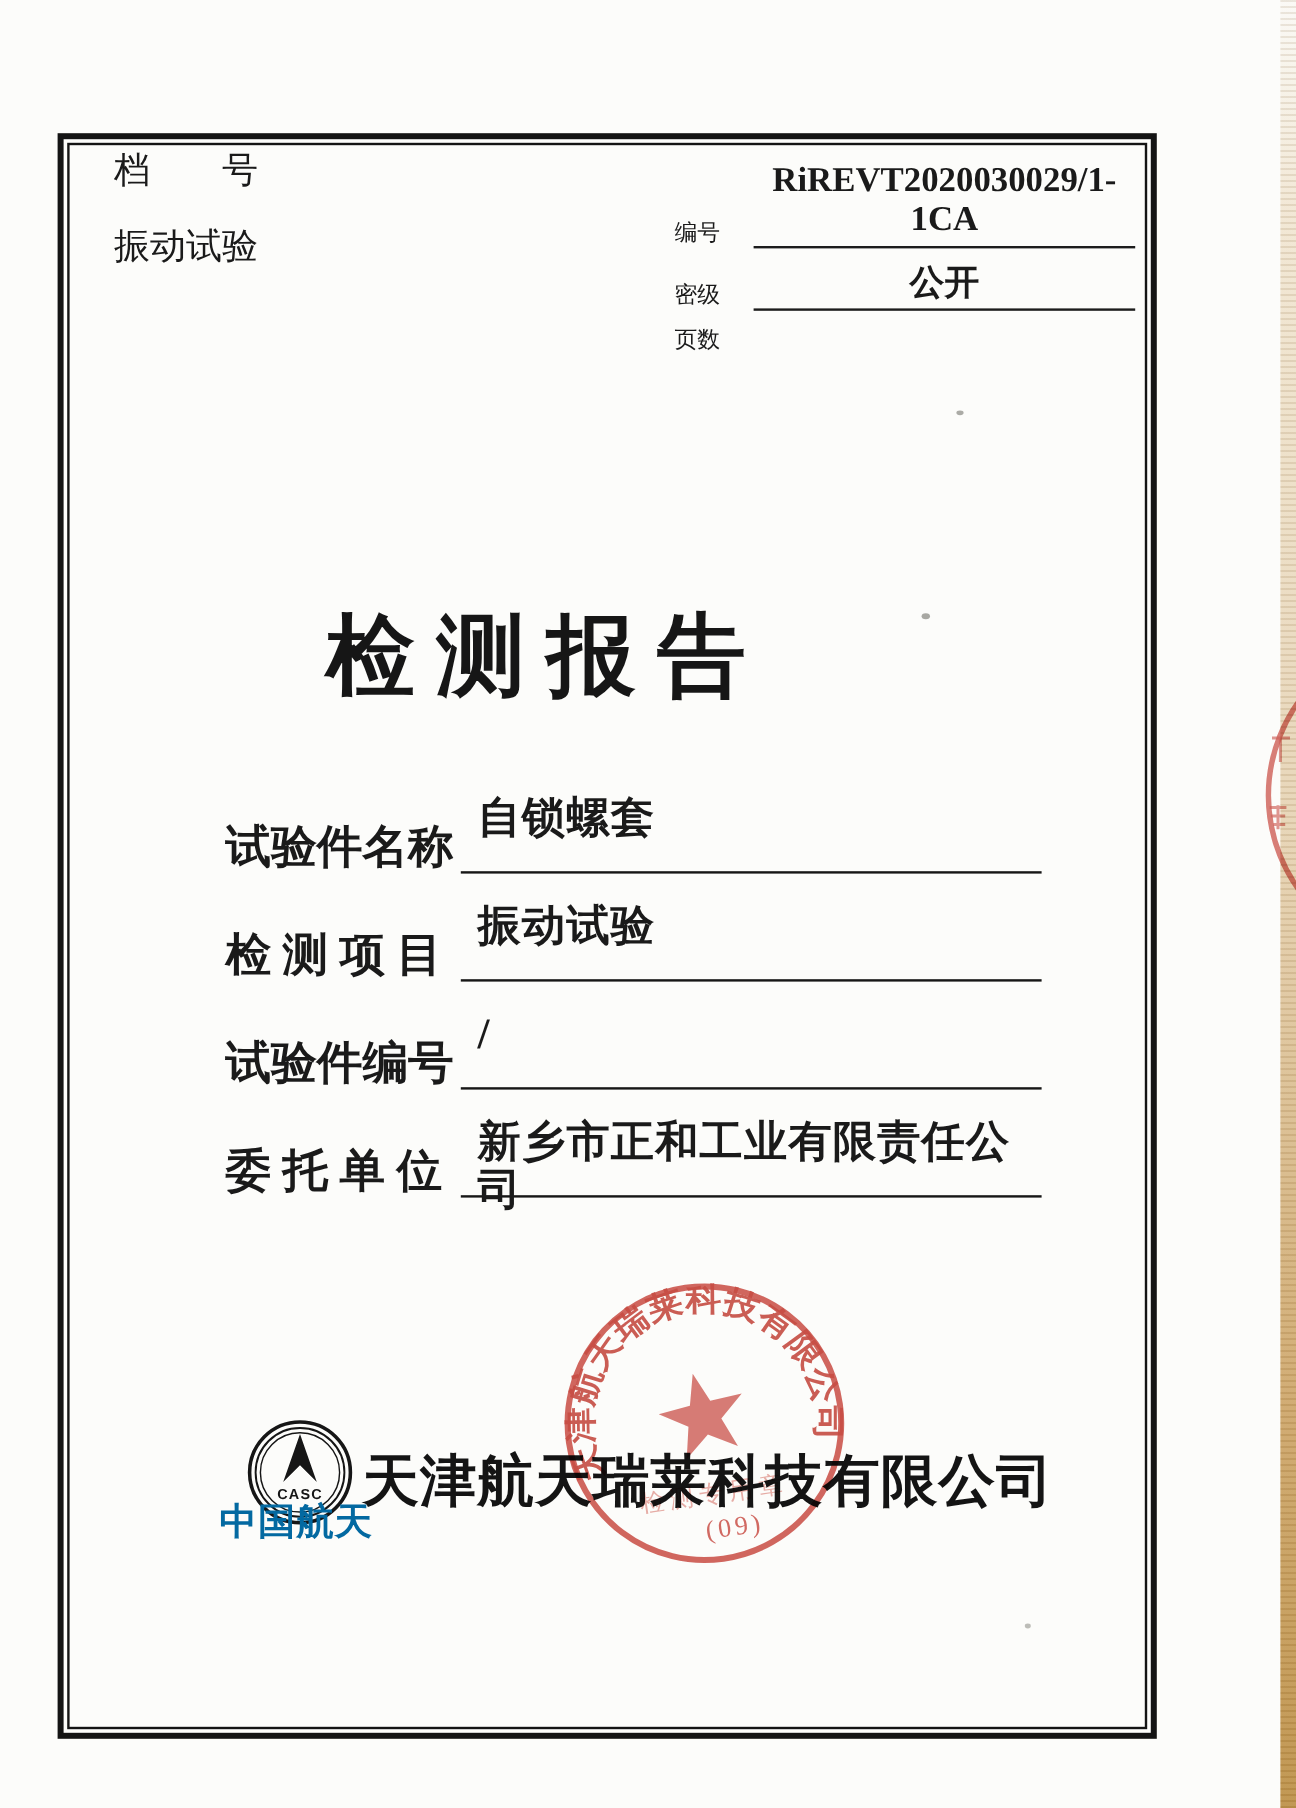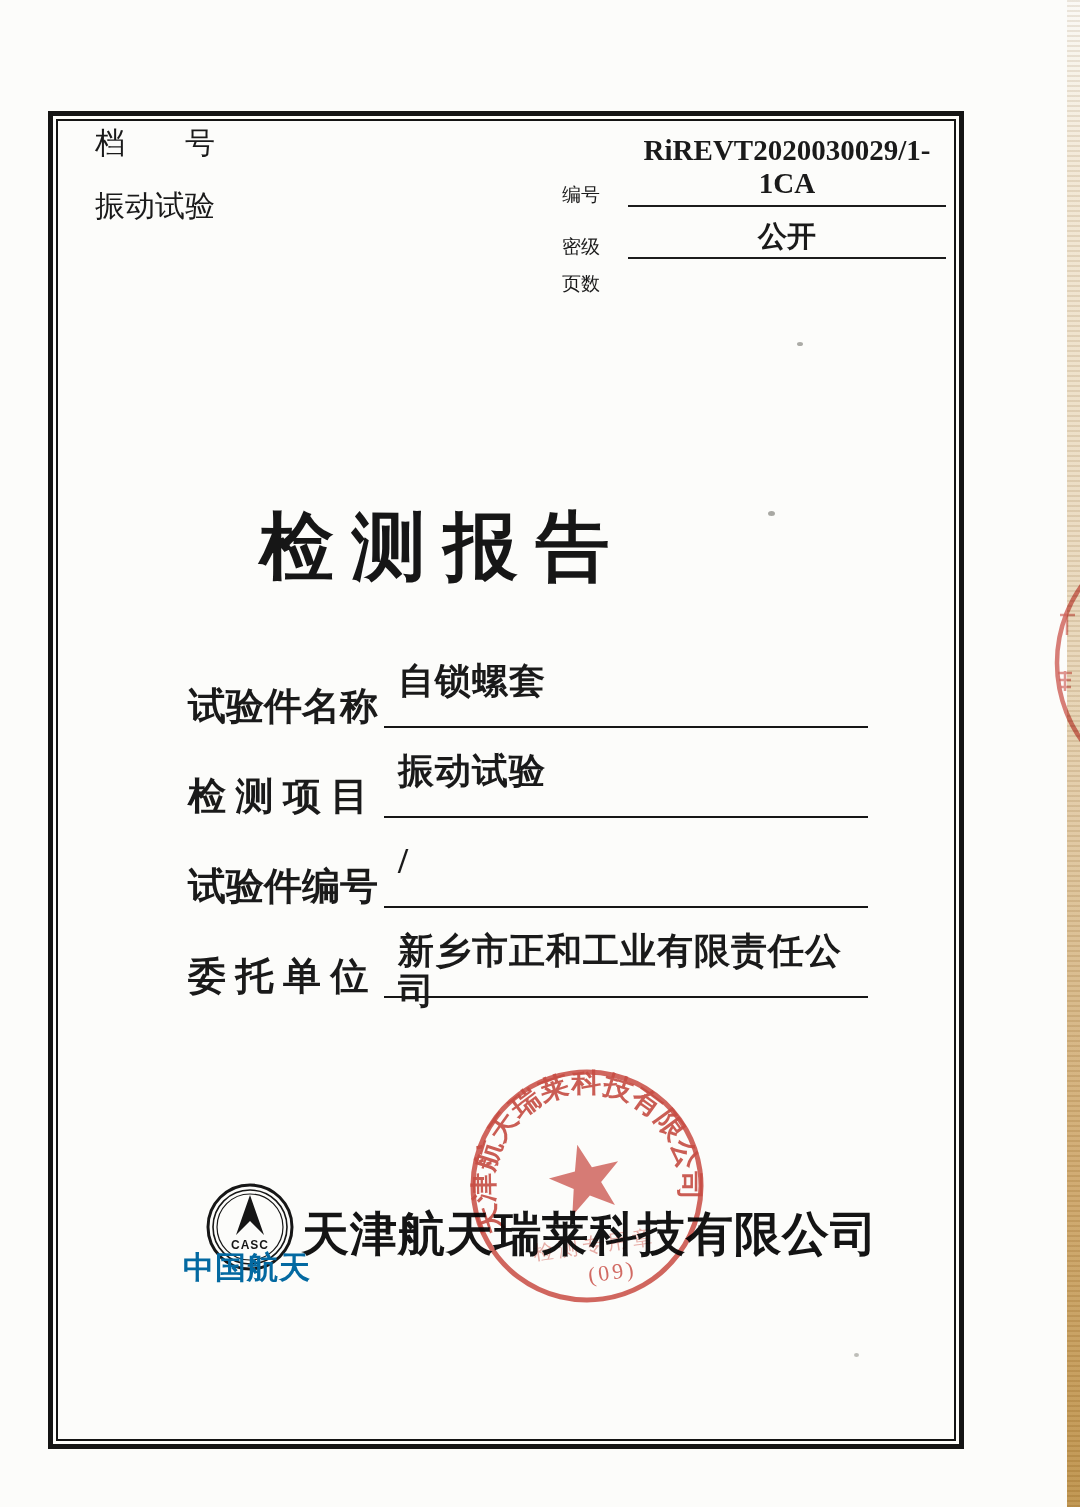--- a/index.html
+++ b/index.html
@@ -41,21 +41,21 @@
   .meta{position:absolute;left:562px;top:134px;}
   .meta-row{display:flex;align-items:flex-end;margin-bottom:13px;}
   .meta-label{width:64px;font-size:19px;line-height:1.25;flex:none;}
   .meta-value{
     width:318px;margin-left:2px;text-align:center;font-size:29px;
     border-bottom:2.5px solid #1c1c1c;padding-bottom:4px;line-height:1.15;
     font-weight:700;
   }
   
   .report-title{
-    position:absolute;left:40px;top:498px;width:789px;text-align:center;
+    position:absolute;left:52px;top:498px;width:789px;text-align:center;
     font-family:"Liberation Sans","DejaVu Sans",sans-serif;
     font-weight:900;font-size:74px;letter-spacing:18px;text-indent:18px;
     color:#161616;
   }
   
   .fields{position:absolute;left:188px;top:662px;width:680px;}
   .field-row{display:flex;align-items:flex-end;margin-bottom:24px;height:66px;}
   .field-label{
     width:196px;flex:none;font-size:38px;font-weight:700;line-height:1.1;
     letter-spacing:0;white-space:nowrap;

